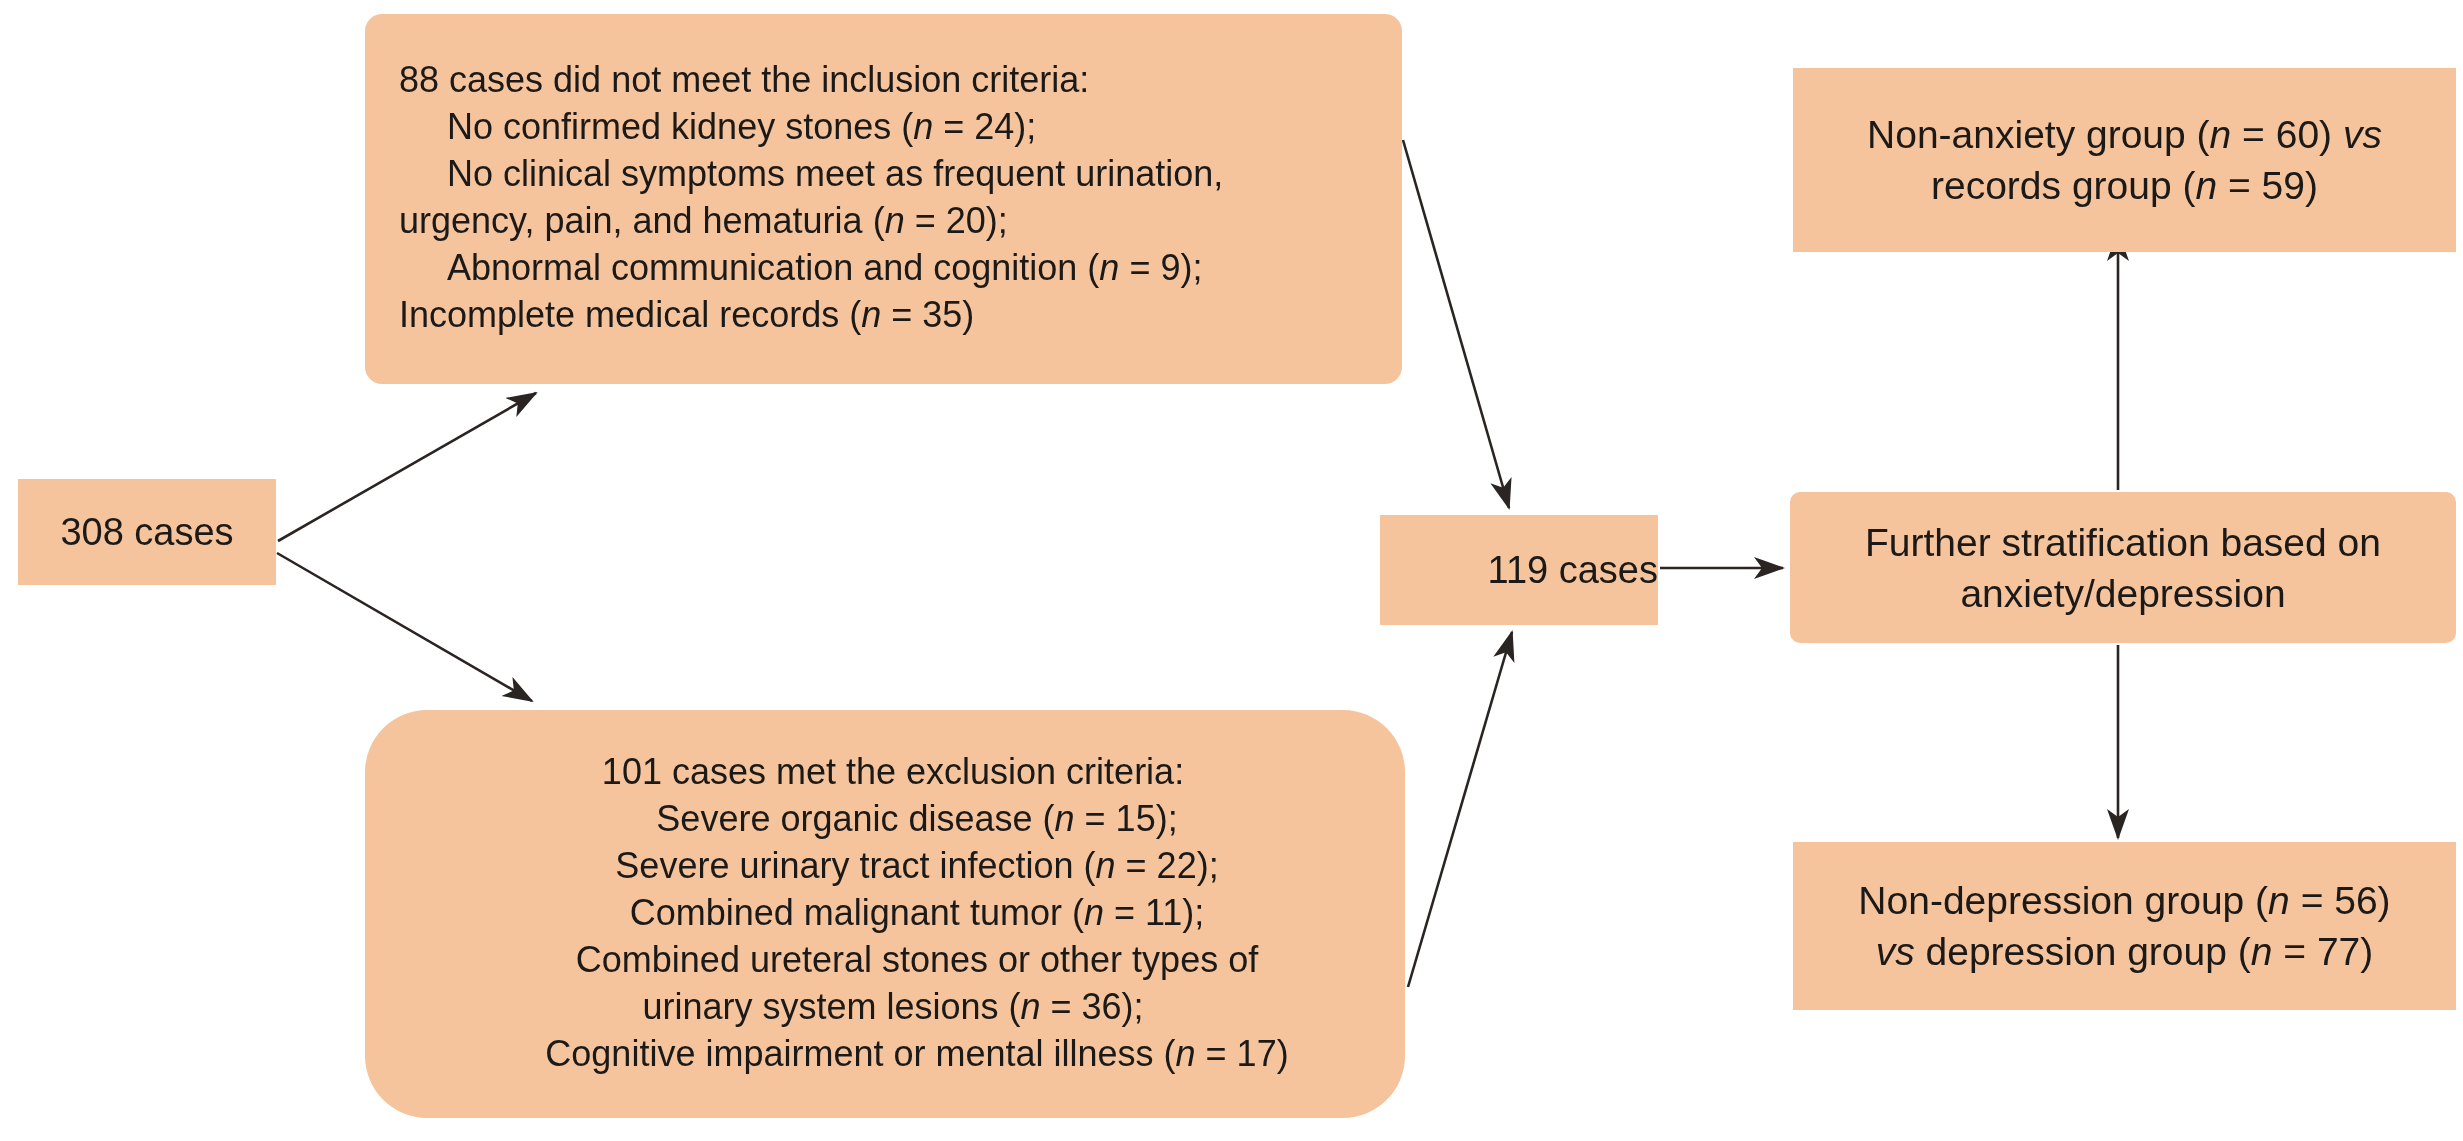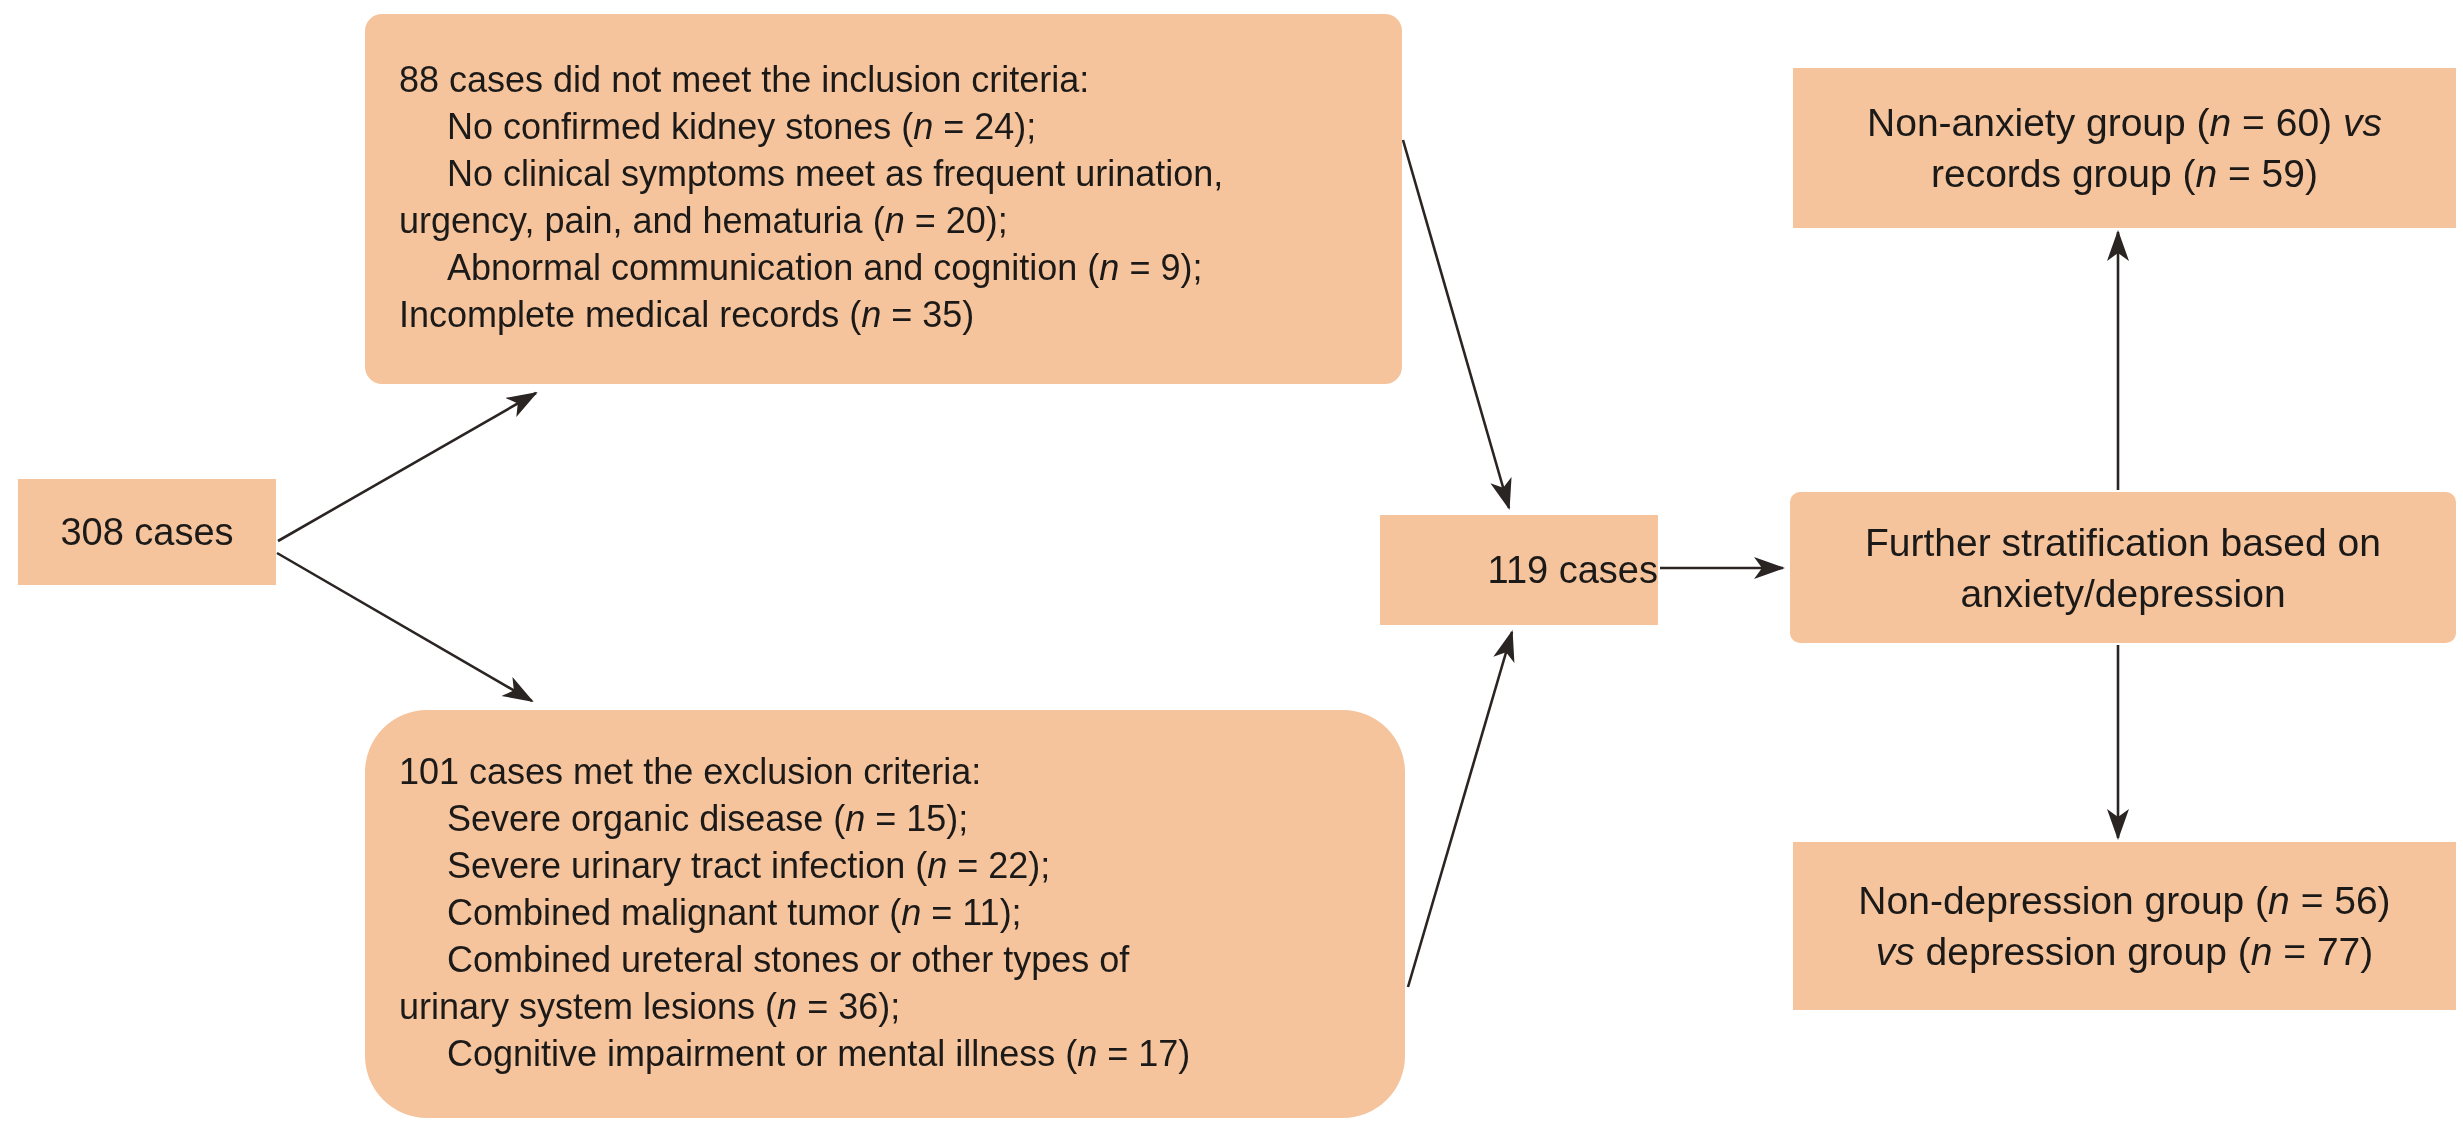--- a/index.html
+++ b/index.html
@@ -22,23 +22,23 @@
   .box{position:absolute;background:var(--box-fill);box-sizing:border-box;}
   .center-box{display:flex;flex-direction:column;align-items:center;justify-content:center;text-align:center;}
   .line{white-space:nowrap;}
   .line.indent{padding-left:48px;}
   .it{font-style:italic;}
 
   #box-308       {left:18px;  top:479px; width:258px;  height:106px; font-size:38px;text-align:center;}
   #box-inclusion {left:365px; top:14px;  width:1037px; height:370px; border-radius:17px;
                   padding:42px 18px 0 34px; font-size:36px; line-height:47px; text-align:left;}
   #box-exclusion {left:365px; top:710px; width:1040px; height:408px; border-radius:62px;
-                  padding:38px 18px 0 34px; font-size:36px; line-height:47px; text-align:left;}
+                  padding:38px 18px 0 34px; font-size:36px; line-height:47px; text-align:center;}
   #box-119       {left:1380px;top:515px; width:278px;  height:110px; font-size:38px;align-items:flex-end;}
-  #box-anxiety   {left:1793px;top:68px;  width:663px;  height:160px; font-size:39px; line-height:51px;}
+  #box-anxiety   {left:1793px;top:68px;  width:663px;  height:184px; font-size:39px; line-height:51px;}
   #box-strat     {left:1790px;top:492px; width:666px;  height:151px; border-radius:10px; font-size:39px; line-height:51px;}
   #box-depression{left:1793px;top:842px; width:663px;  height:168px; font-size:39px; line-height:51px;}
 </style>
 </head>
 <body>
 
 <div class="canvas">
 
   <svg class="arrow-layer" width="2463" height="1141" viewBox="0 0 2463 1141" xmlns="http://www.w3.org/2000/svg">
     <defs>

